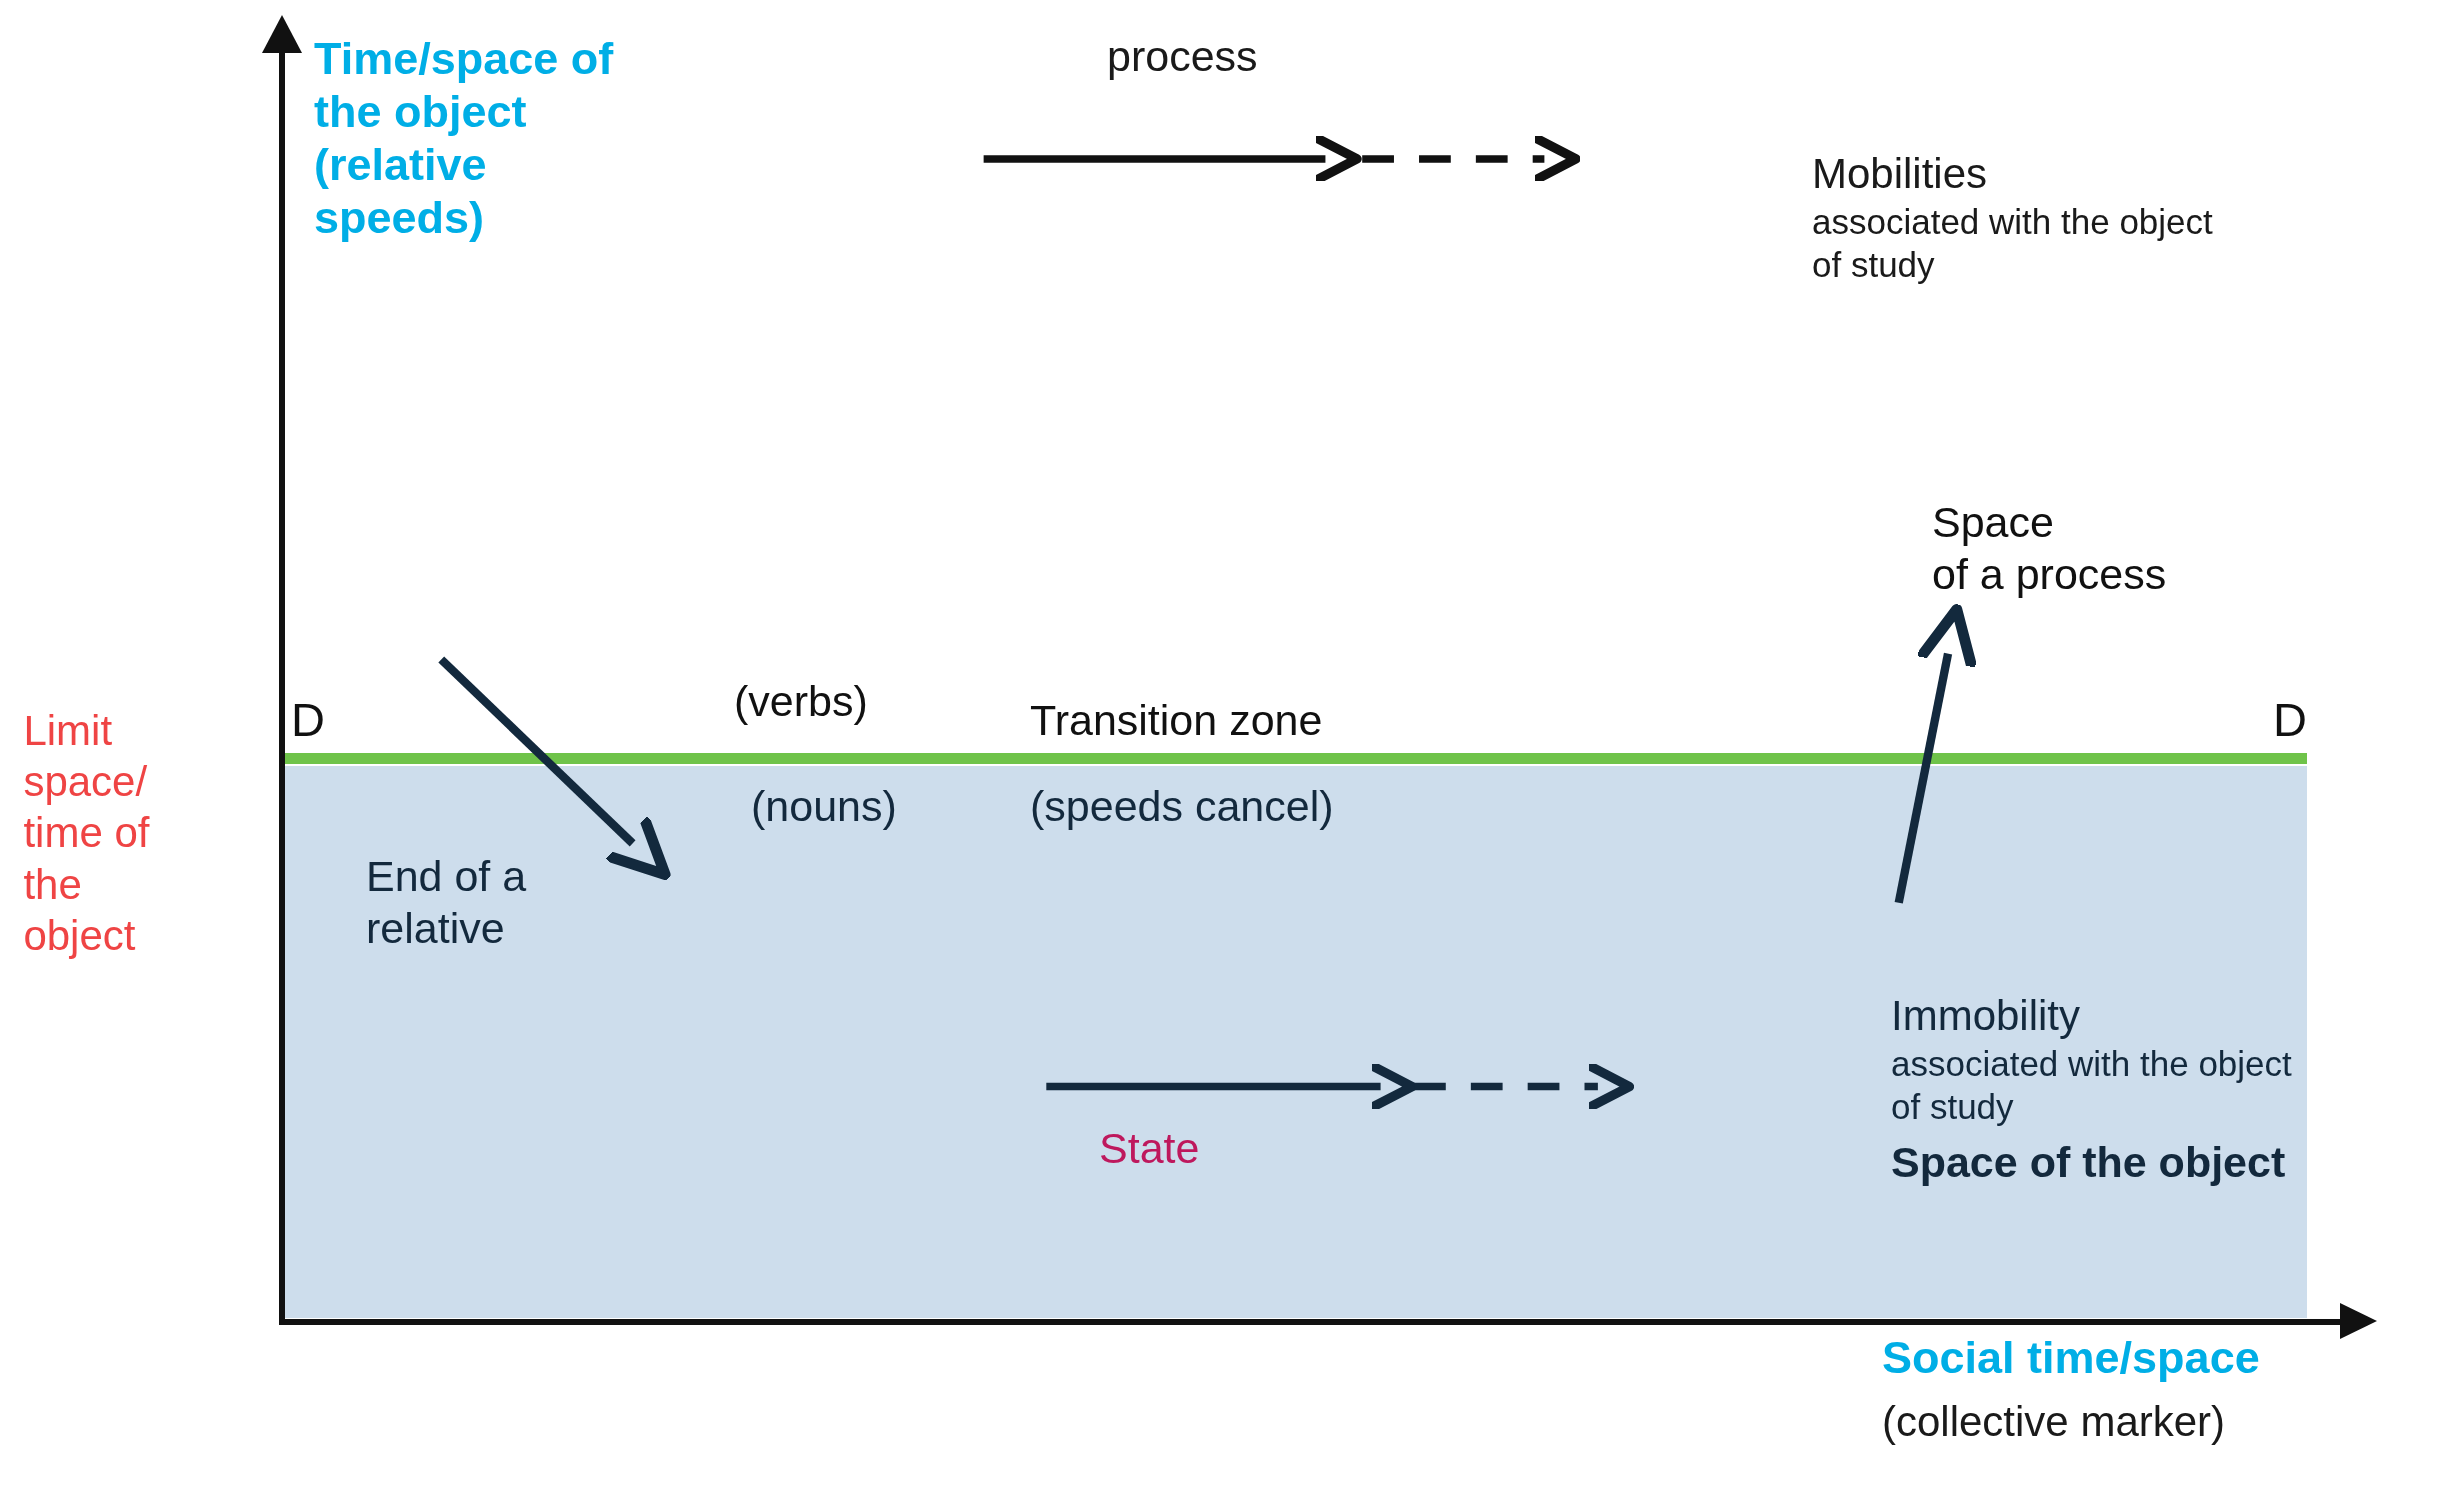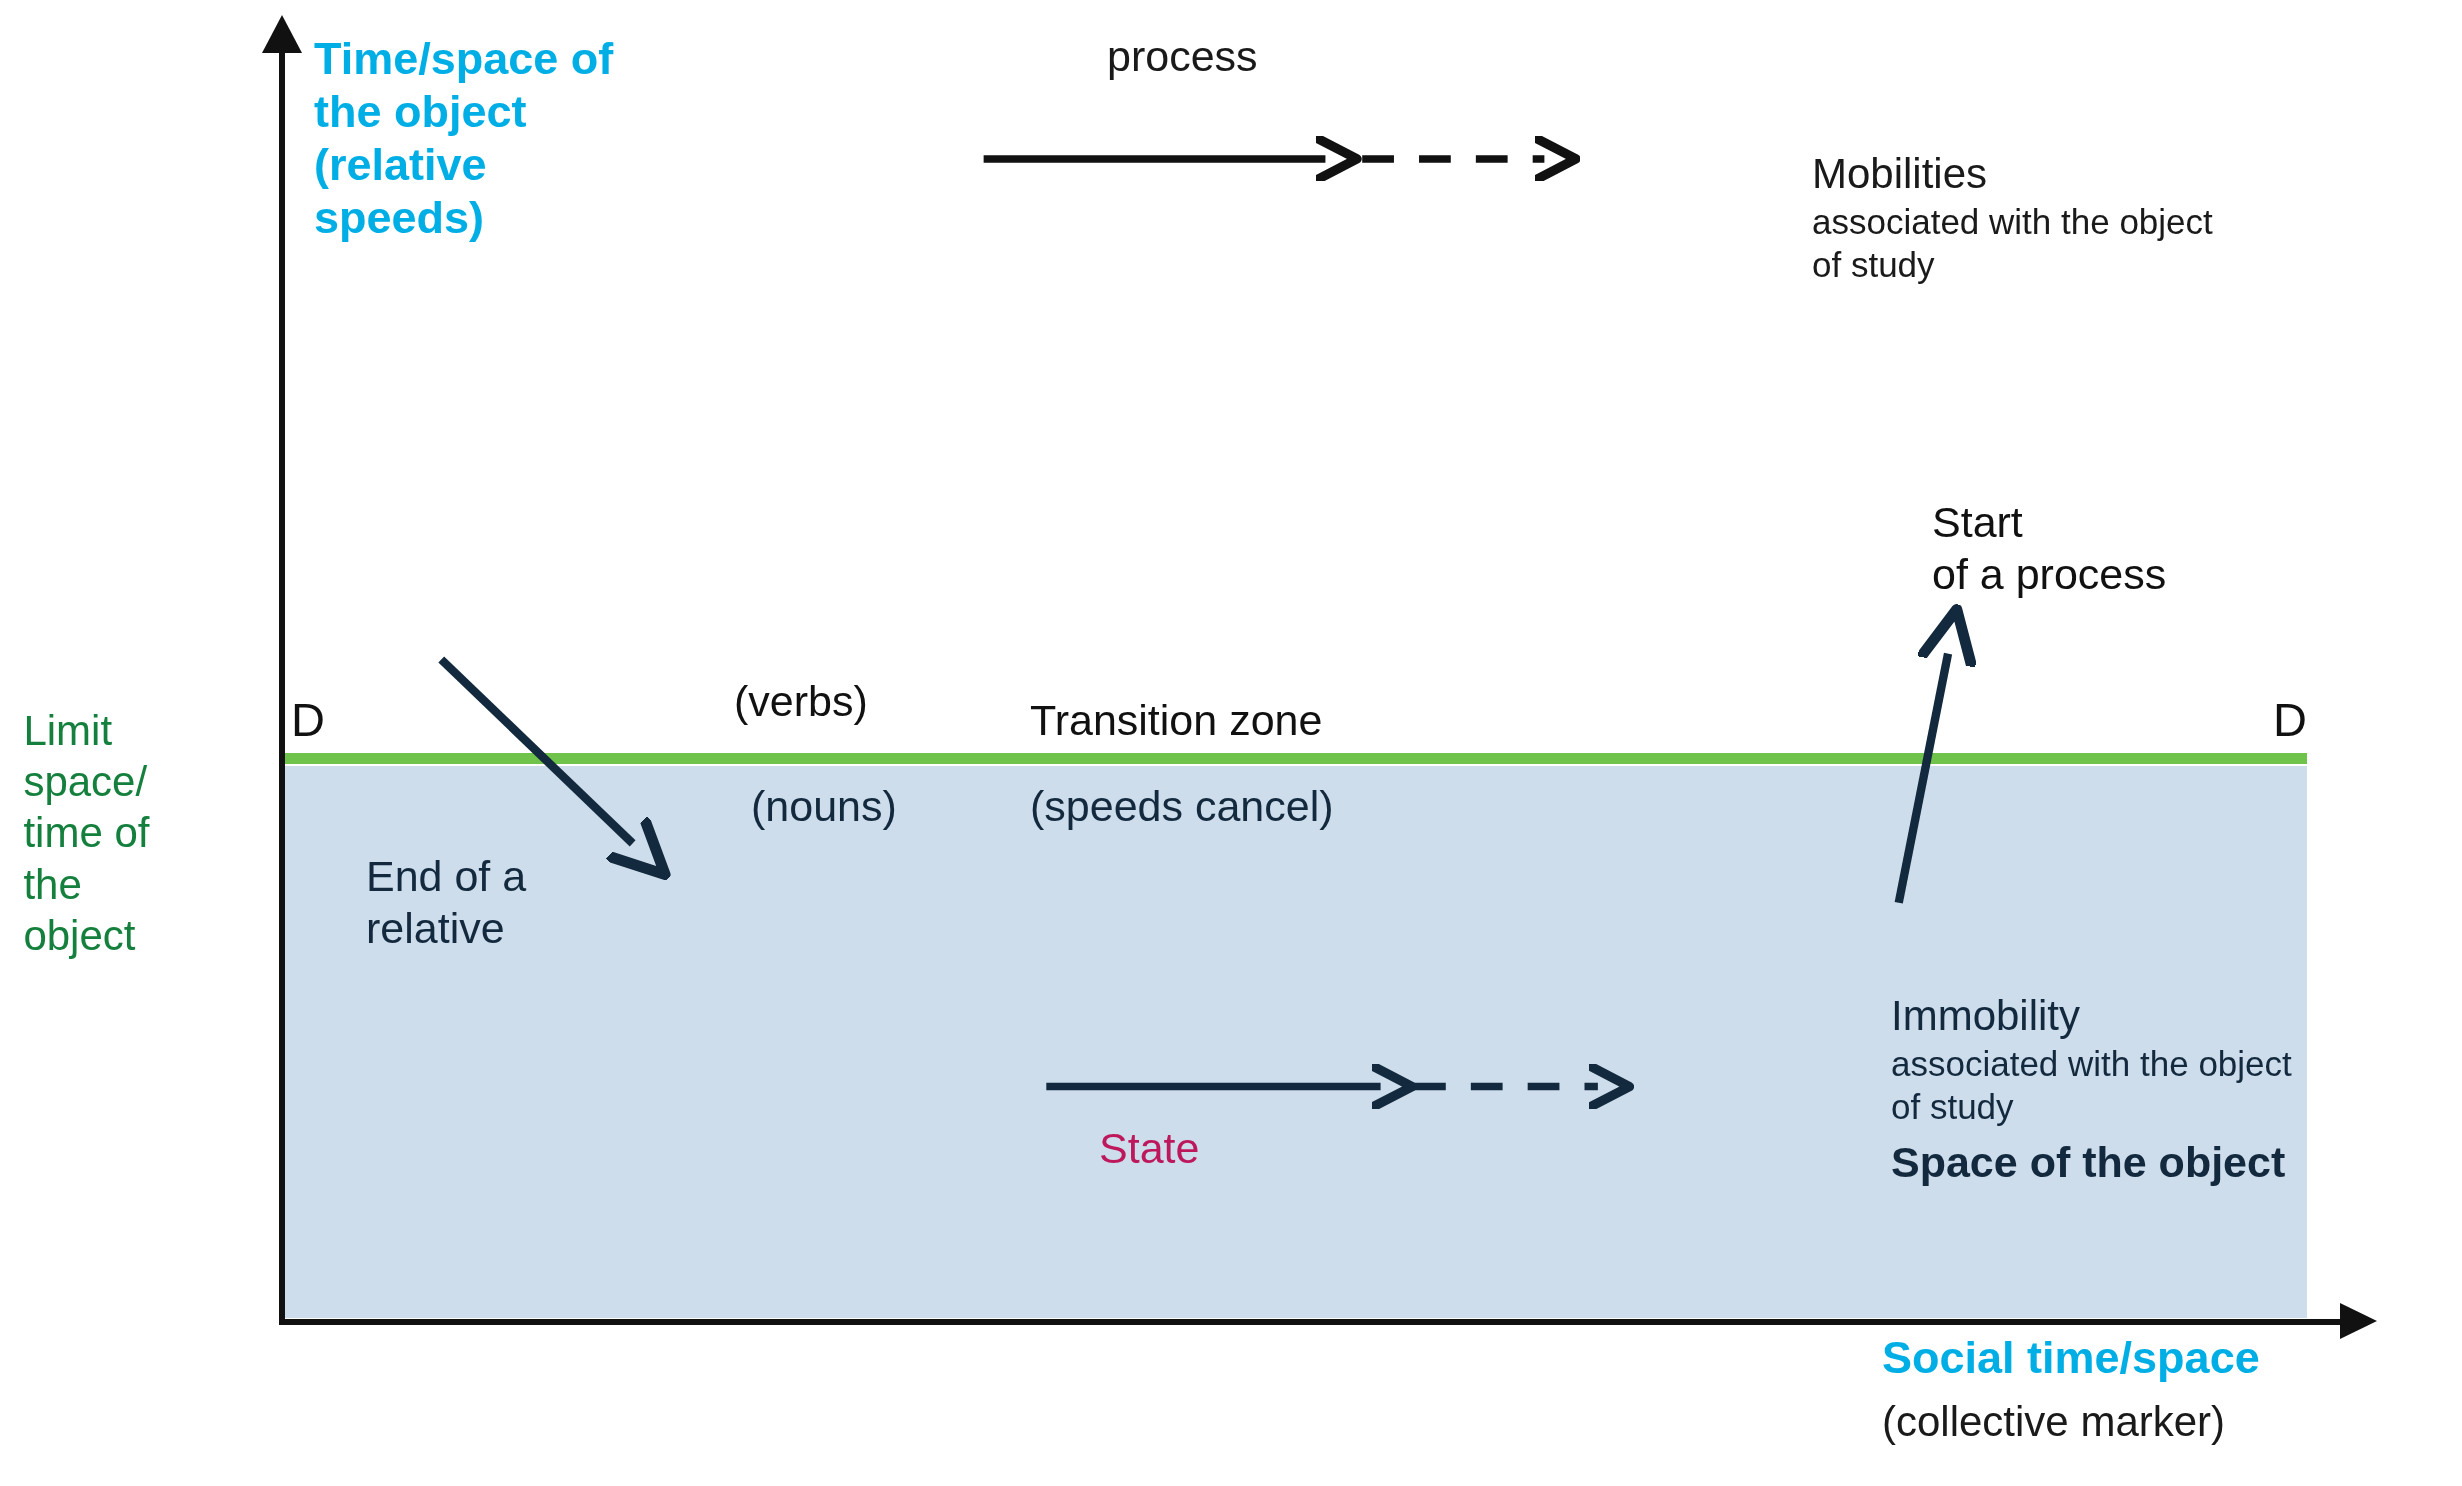--- a/index.html
+++ b/index.html
@@ -87,21 +87,21 @@
     left: 1882px; top: 1398px;
     font-size: 42px;
     color: #1a1a1a;
   }
 
   #limit-label {
     left: 23.4px; top: 705px;
     width: 242px;
     font-size: 42px;
     line-height: 1.22;
-    color: #15803d;
+    color: #ef4444;
   }
 
   #d-left  { left: 291px; top: 692px; font-size: 47px; color: #111; }
   #d-right { left: 2273px; top: 692px; font-size: 47px; color: #111; }
 
   #process-label { left: 1107px; top: 32px; font-size: 43px; color: #1a1a1a; }
   #state-label   { left: 1099px; top: 1124px; font-size: 43px; color: #be185d; }
 
   #verbs-label  { left: 734px; top: 677px; font-size: 43px; color: #111; }
   #nouns-label  { left: 751px; top: 782px; font-size: 43px; color: #13293d; }
@@ -242,21 +242,21 @@
 
   <div class="abs" id="d-left">D</div>
   <div class="abs" id="d-right">D</div>
 
   <div class="abs" id="process-label">process</div>
 
   <div class="abs" id="verbs-label">(verbs)</div>
 
   <div class="abs" id="transition-label">Transition zone</div>
 
-  <div class="abs txt" id="start-process-label">Start
+  <div class="abs txt" id="start-process-label">Space
 of a process</div>
 
   <div class="abs" id="time-object-block">
     <div id="mobilities-line" class="txt">Mobilities</div>
     <div id="time-object-sub" class="txt">associated with the object
 of study</div>
   </div>
 
   <div class="abs" id="nouns-label">(nouns)</div>
 

